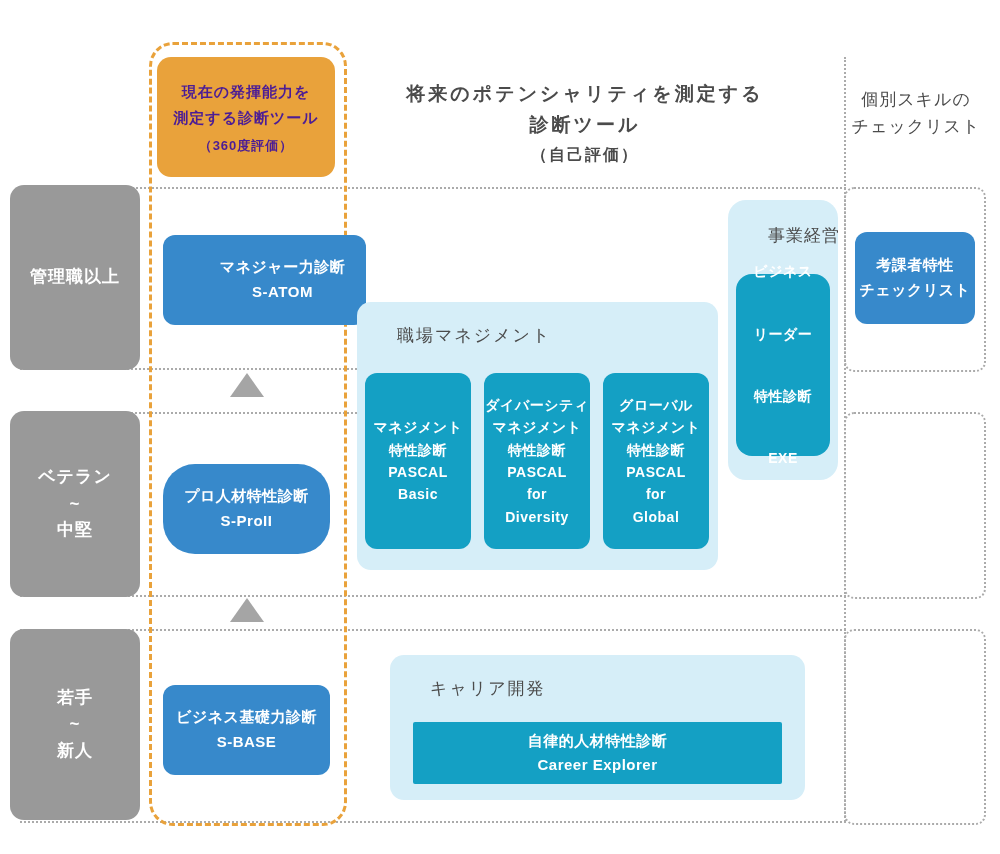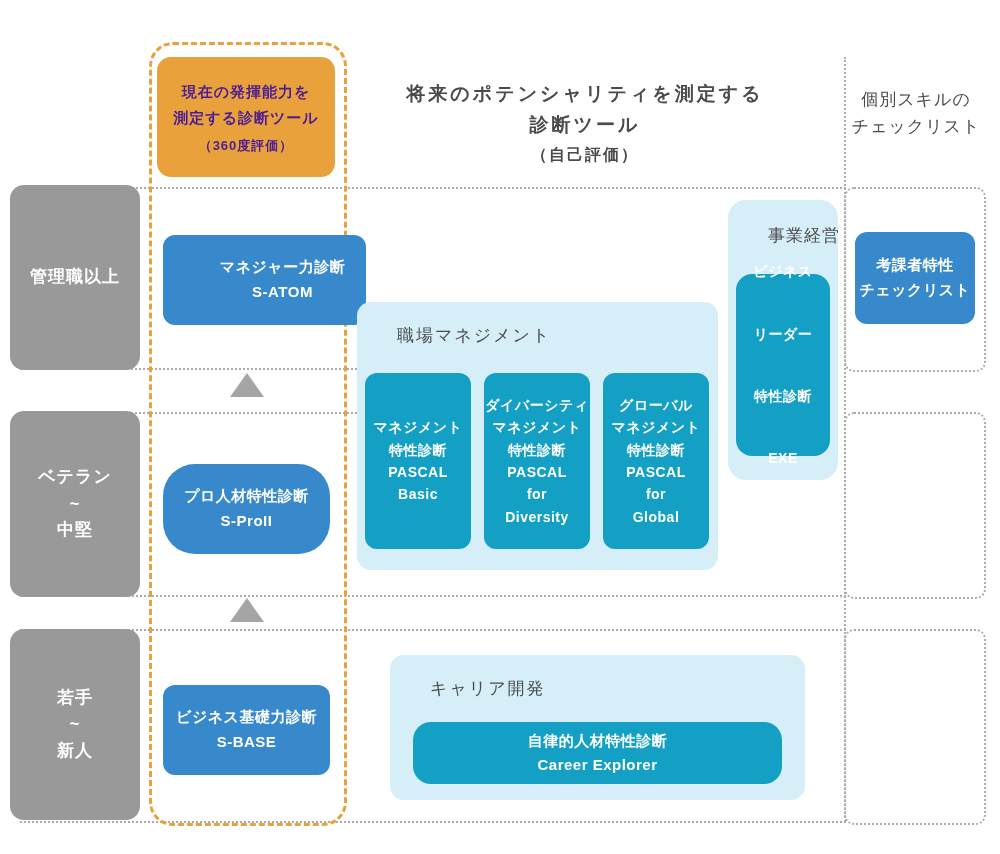--- a/index.html
+++ b/index.html
@@ -154,21 +154,21 @@
     <div class="teal-box" style="left:8px;top:74px;width:94px;height:182px;border-radius:16px;gap:40px;">
         <div>ビジネス</div>
         <div>リーダー</div>
         <div>特性診断</div>
         <div>EXE</div>
       </div>
   </div>
 
   <div class="group" style="left:390px;top:655px;width:415px;height:145px;">
     <div class="group-title" style="top:22px;">キャリア開発</div>
-    <div class="teal-box" style="left:23px;top:67px;width:369px;height:62px;border-radius:18px;font-size:15px;">
+    <div class="teal-box" style="left:23px;top:67px;width:369px;height:62px;border-radius:2px;font-size:15px;">
         <div>自律的人材特性診断</div>
         <div>Career Explorer</div>
       </div>
   </div>
 
   <div class="blue-box" style="left:855px;top:232px;width:120px;height:92px;">
       <div>考課者特性</div>
       <div>チェックリスト</div>
     </div>
 

